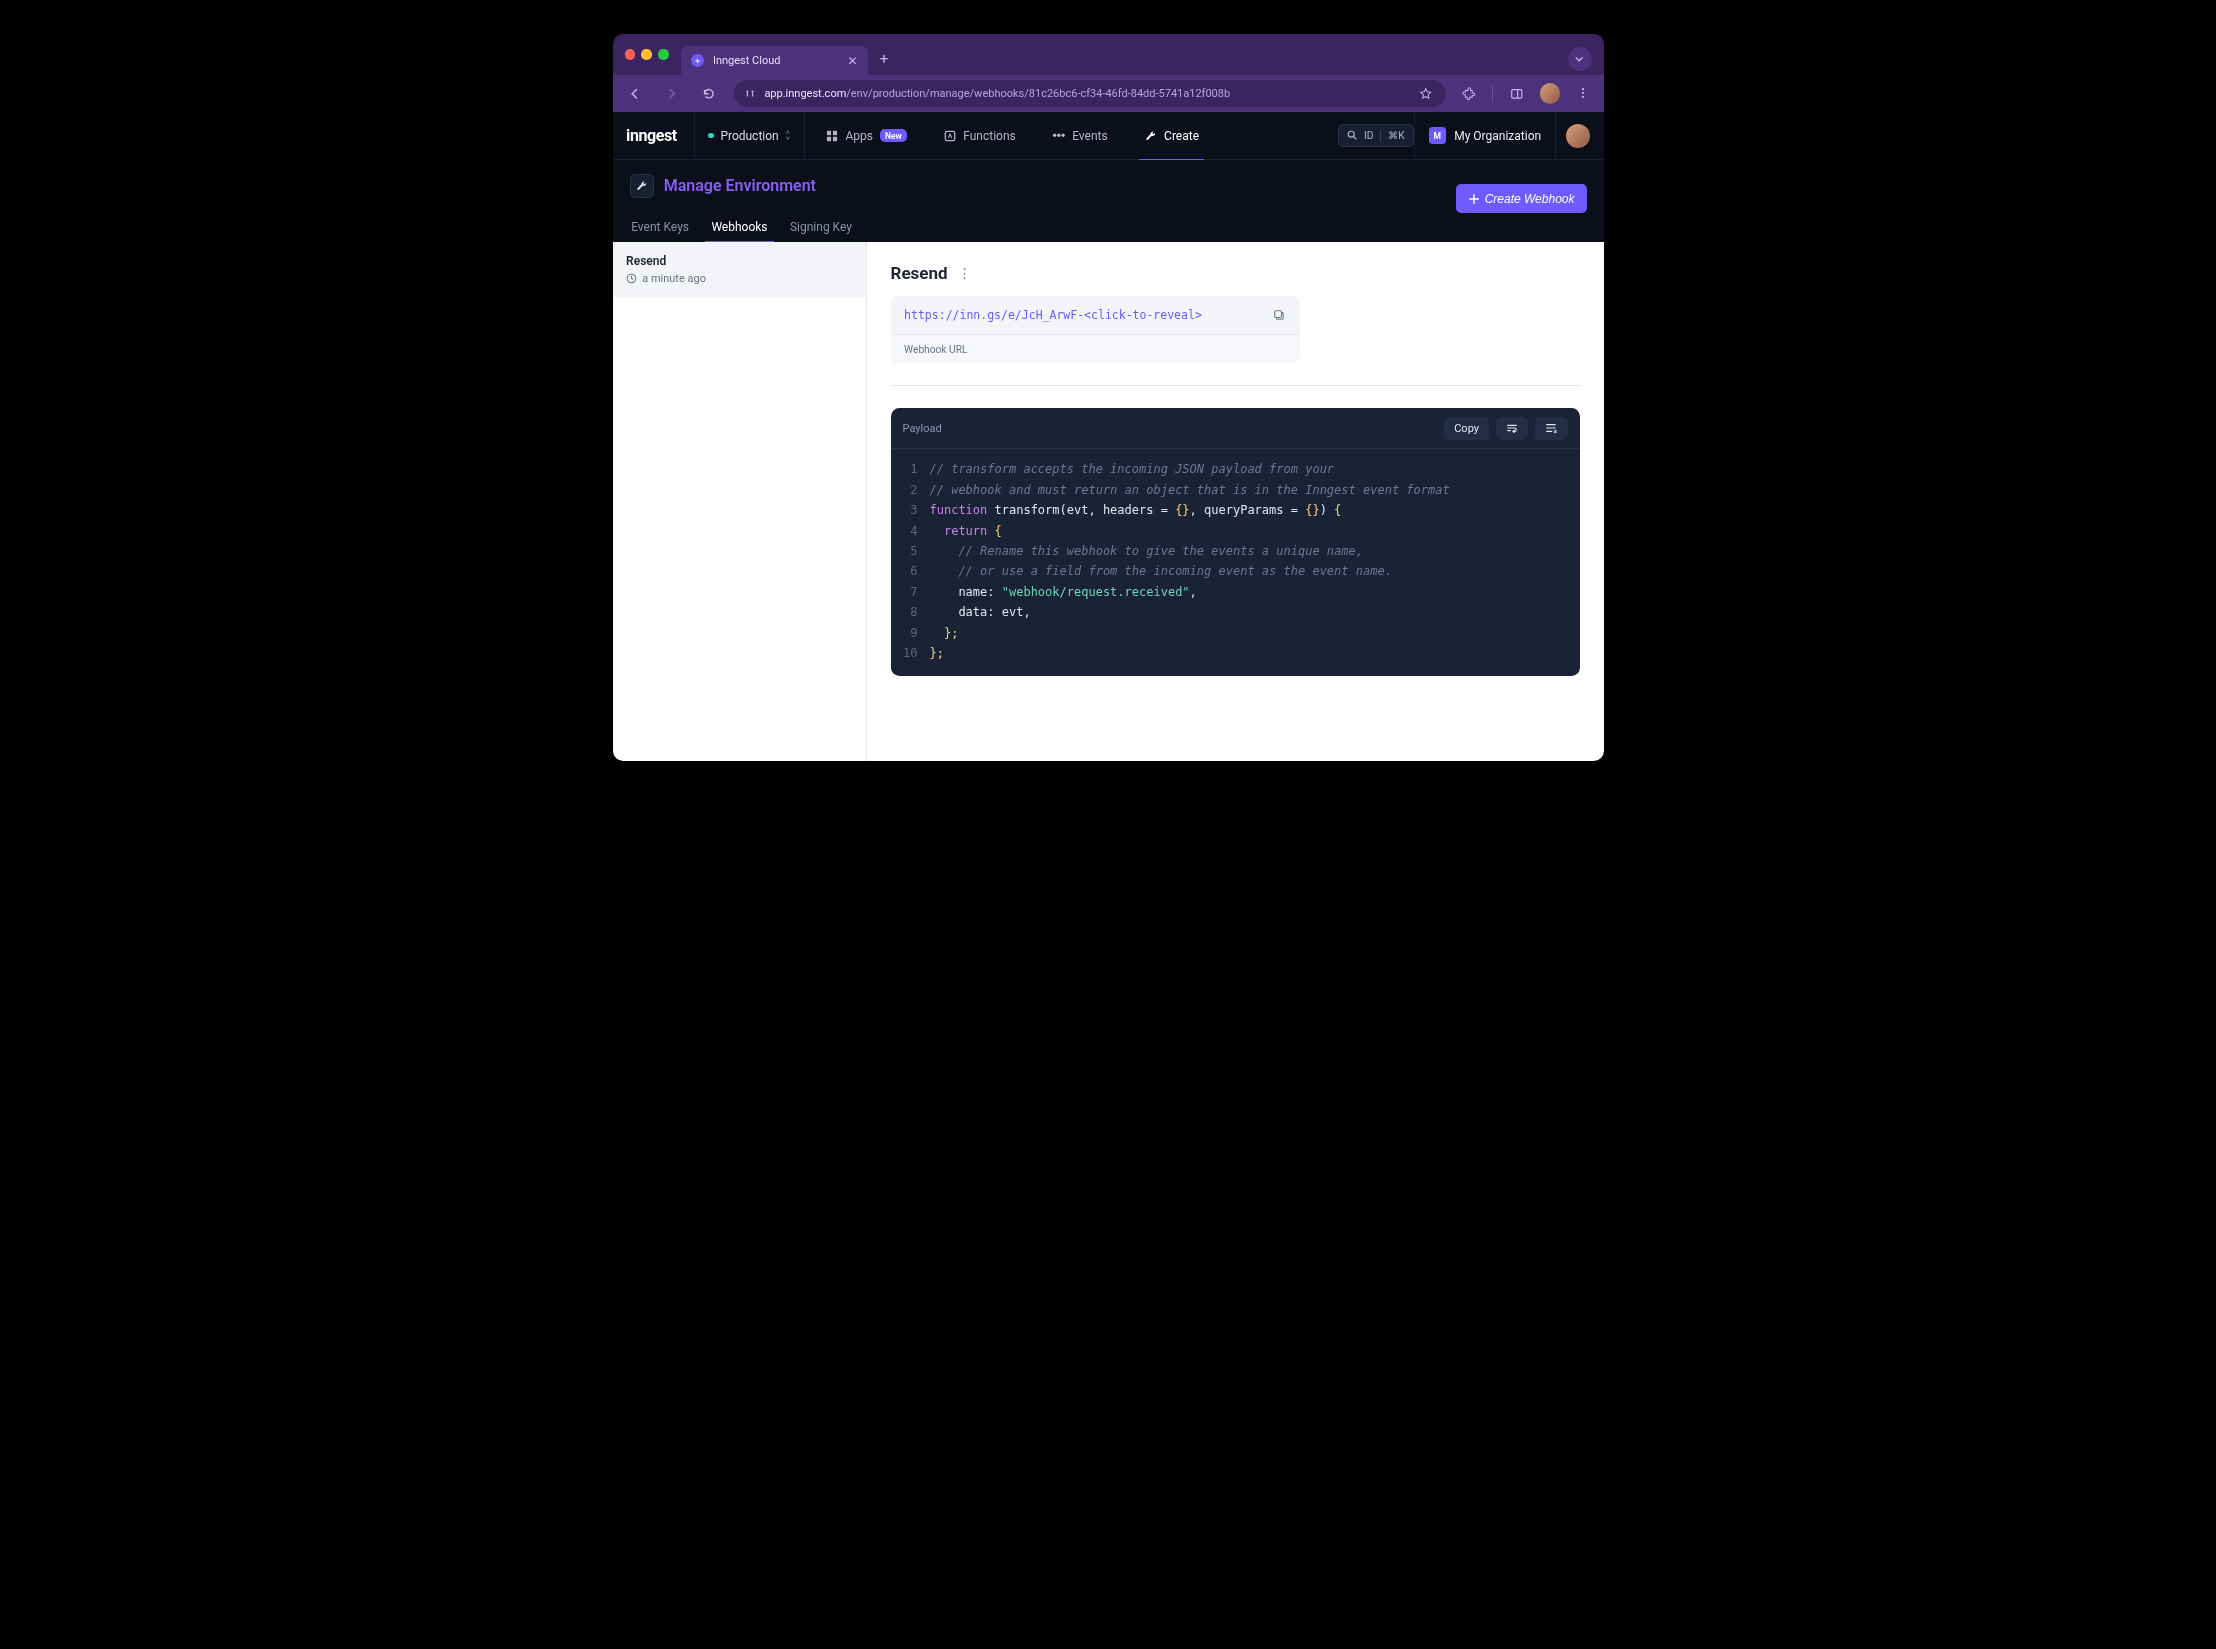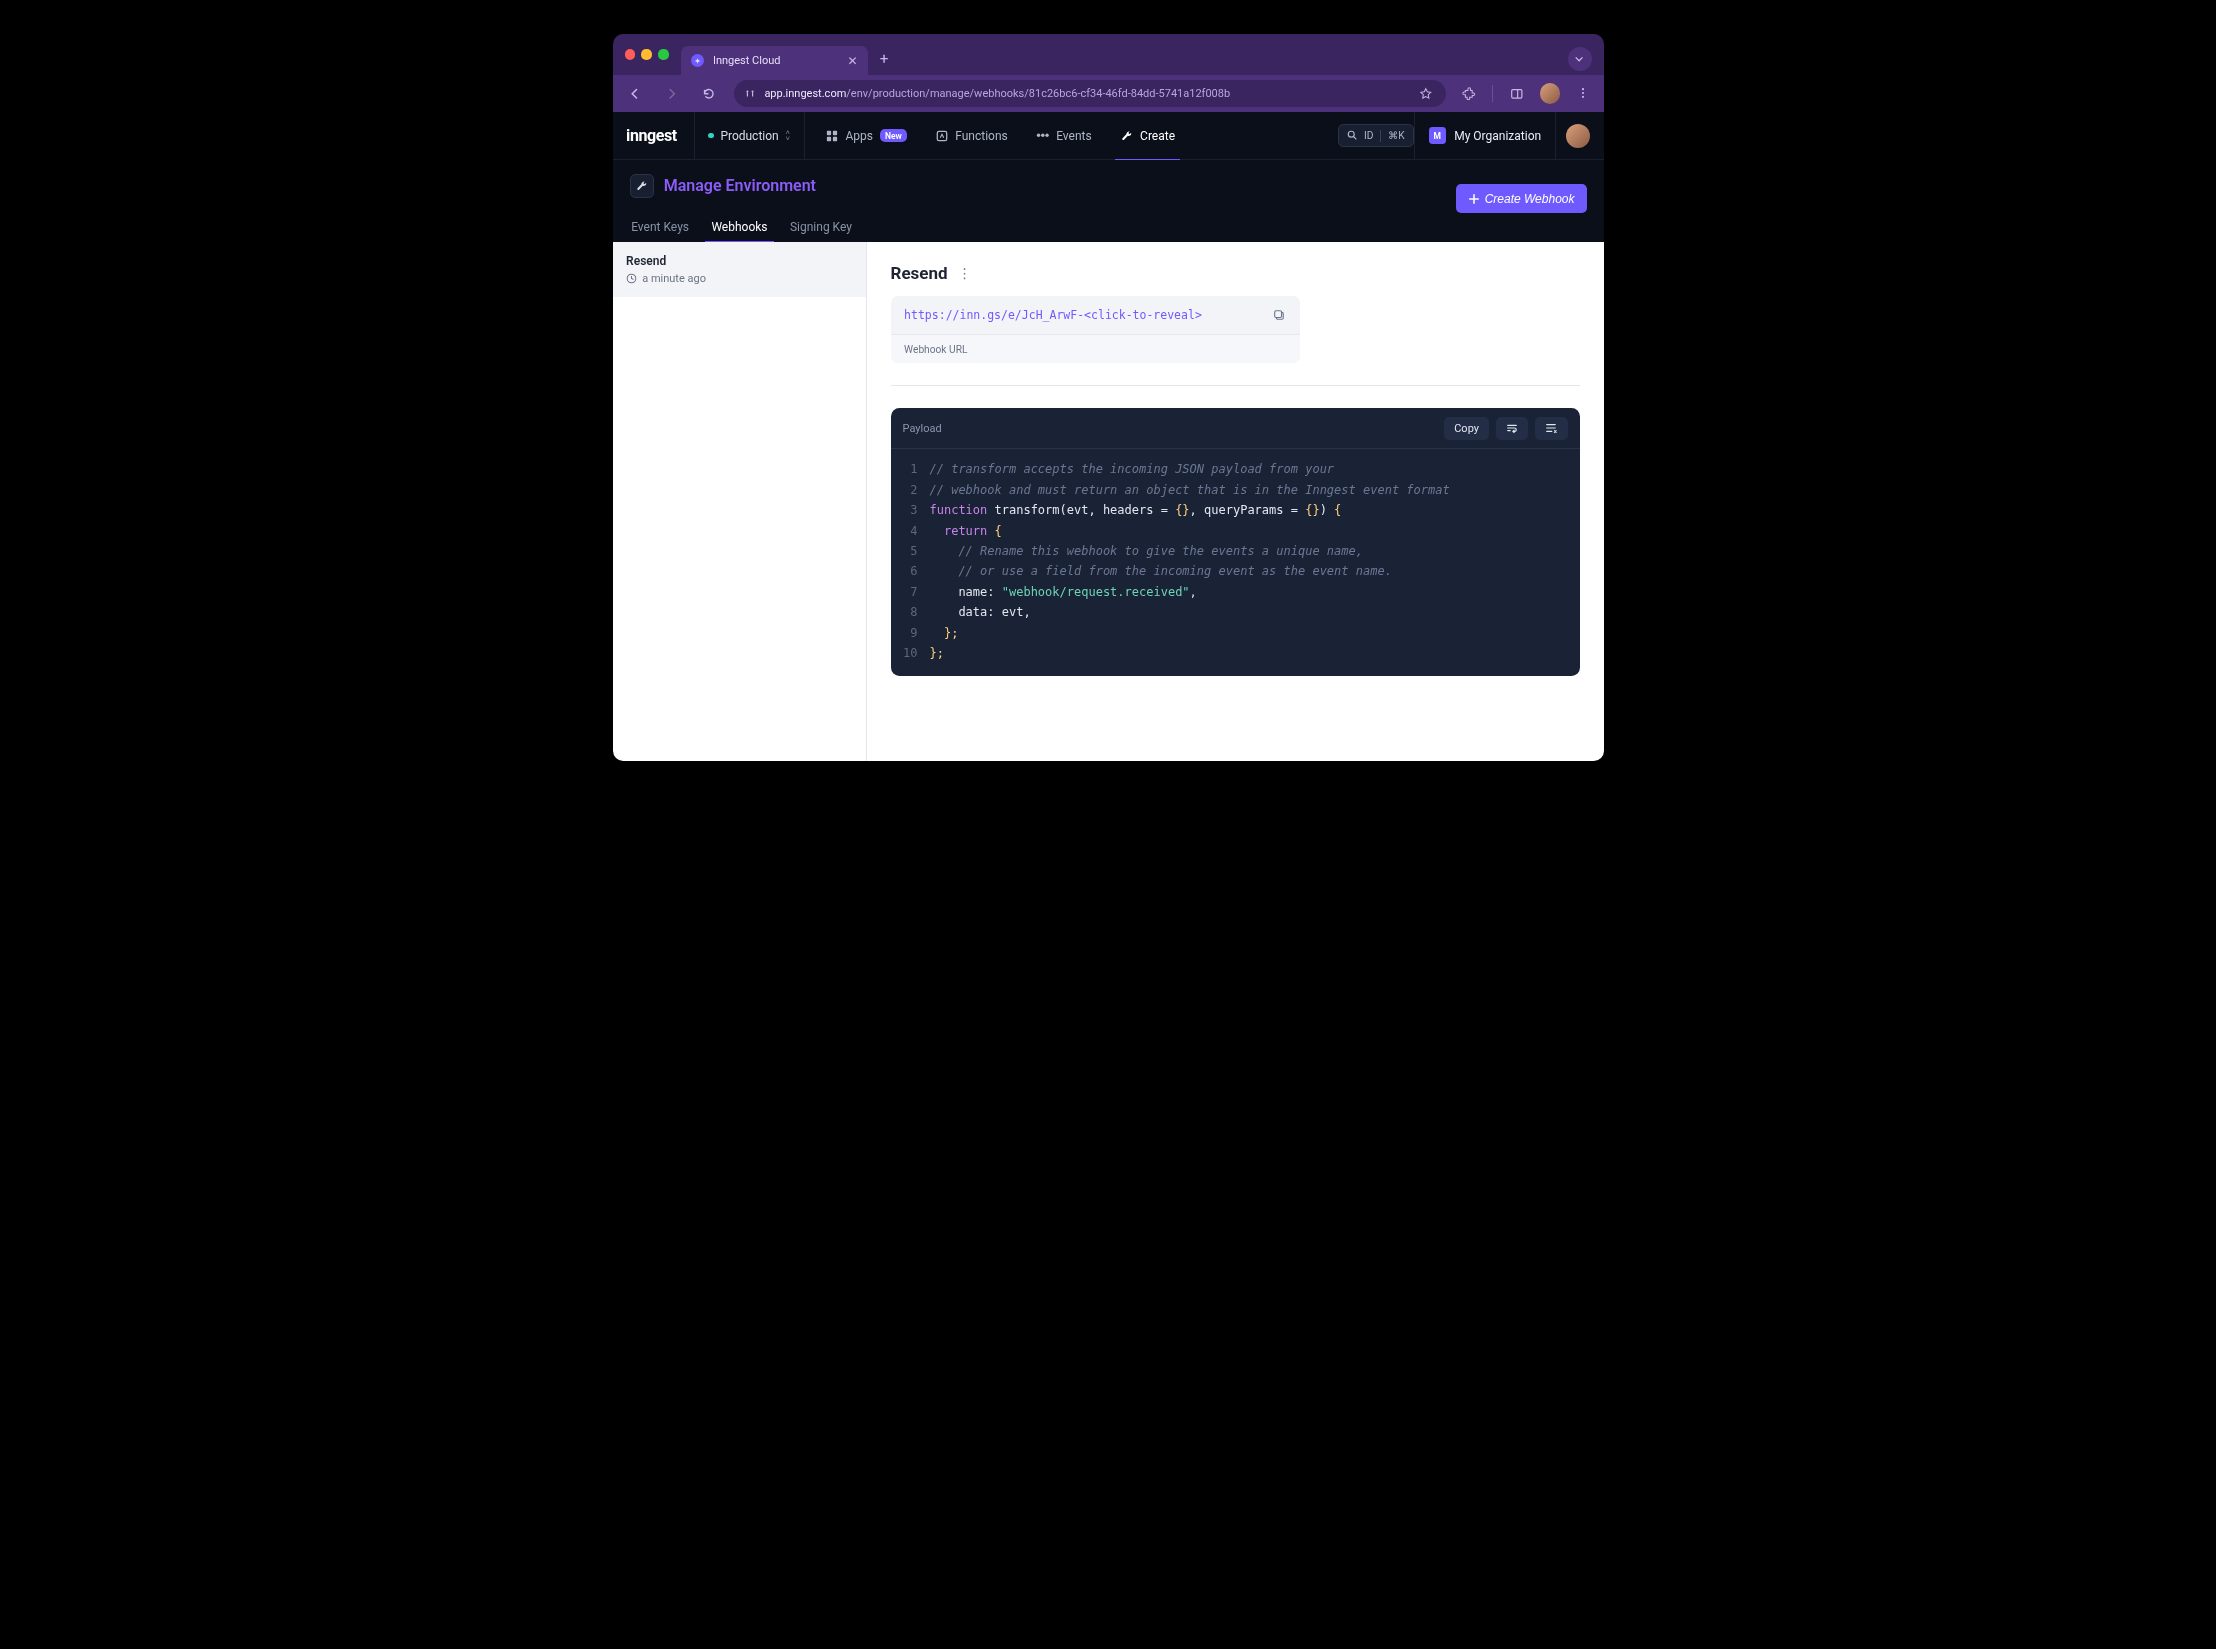--- a/index.html
+++ b/index.html
@@ -27,21 +27,21 @@
 .toolbar-icon { width: 20.4px; height: 20.4px; display:flex; align-items:center; justify-content:center; color:#c6b8e6; cursor:pointer; }
 .avatar-browser { width: 20.4px; height: 20.4px; border-radius: 50%; background: linear-gradient(135deg,#d9a07c,#8b5a44); }
 .vsep { width:0.9px; height:17px; background:#6a4da3; }
 
 
 .apphdr { background: #0b0f1a; height: 48px; display: flex; align-items: center; padding: 0 13.6px; gap: 0; border-bottom: 0.9px solid #1a2030; }
 .logo { color: #fff; font-weight: 700; font-size: 16px; letter-spacing: -0.4px; padding-right:17px; }
 .env-sel { display: flex; align-items: center; gap: 6.8px; color: #d9dde6; font-size: 12px; padding: 0 13.6px; height: 48px; border-left:0.9px solid #1a2030; border-right:0.9px solid #1a2030; cursor: pointer; }
 .env-dot { width: 5.1px; height: 5.1px; border-radius: 50%; background: #2dd4bf; }
 .env-chev { color: #7c859c; display:flex; flex-direction:column; font-size:7.7px; line-height:6px; }
-.navitems { display: flex; align-items: flex-start; gap: 4px; margin-left: 8.5px; }
+.navitems { display: flex; align-items: flex-start; gap: 12px; margin-left: 8.5px; }
 .navitem { display: flex; align-items: center; gap: 6.8px; color: #aeb6c6; font-size: 12px; padding: 0 12px; height:48px; cursor: pointer; position: relative; }
 .navitem.active { color: #fff; }
 .navitem.active::after { content: ""; position: absolute; left: 6.8px; right: 6.8px; bottom: -0.9px; height: 1.7px; background: #6e5aff; }
 .nav-icon { width:13.6px; height:13.6px; display:flex; align-items:center; justify-content:center; }
 .badge-new { background: #6e5aff; color: #fff; font-size: 8.5px; font-weight: 600; padding: 1.7px 5.1px; border-radius: 5.1px; }
 .cmdk { display: flex; gap: 6.8px; background: #181f31; border: 0.9px solid #2a3348; border-radius: 5.1px; padding: 4.3px 8.5px; color: #aeb6c6; font-size: 10.2px; margin-left: auto; cursor: pointer; }
 .cmdk .kbsep { width:0.9px; height:12px; background:#37425a; }
 .org { display: flex; align-items: center; gap: 8.5px; color: #e9edf5; font-size: 12px; padding: 0 13.6px; height:48px; border-left:0.9px solid #1a2030; border-right:0.9px solid #1a2030; cursor: pointer; }
 .org-badge { width: 17px; height: 17px; border-radius: 3.4px; background: #6e5aff; color:#fff; font-size:8.5px; font-weight:700; display:flex; align-items:center; justify-content:center; }
 .avatar-app { width: 24px; height: 24px; border-radius: 50%; background: linear-gradient(135deg,#d9a07c,#8b5a44); margin-left:10.2px; cursor:pointer; }

